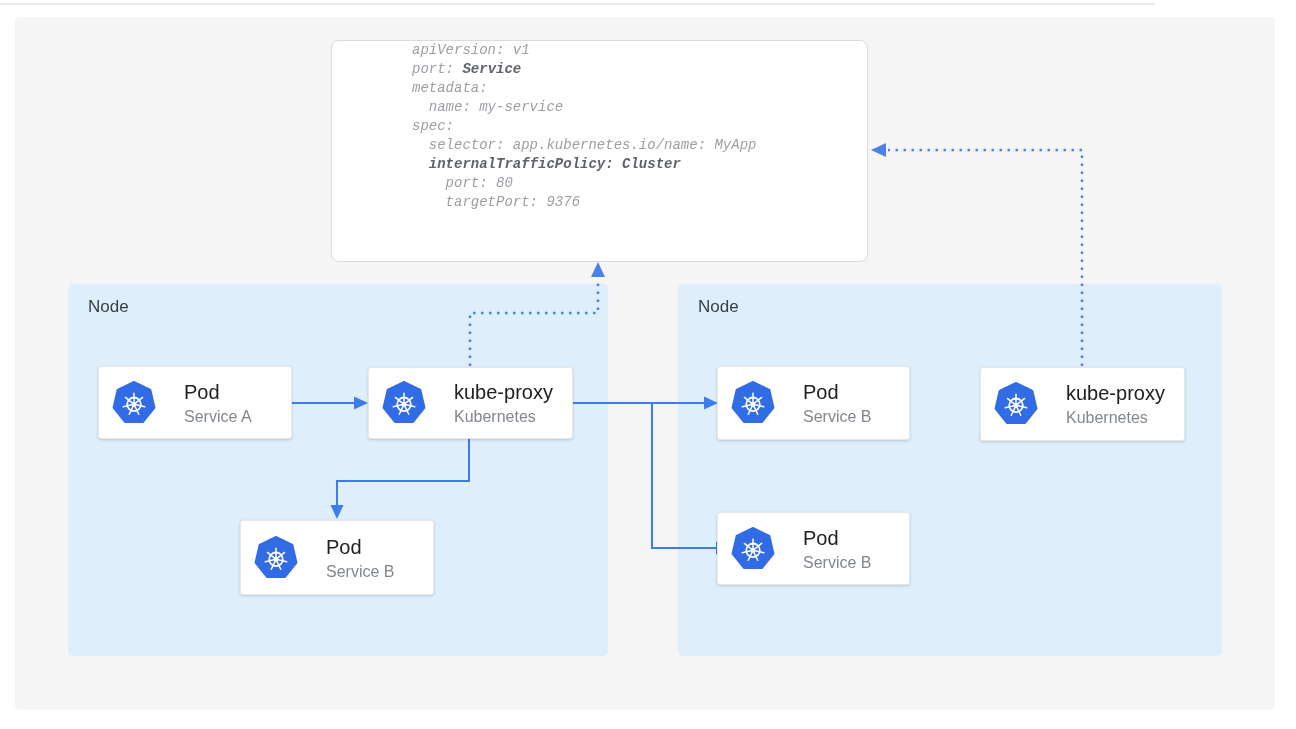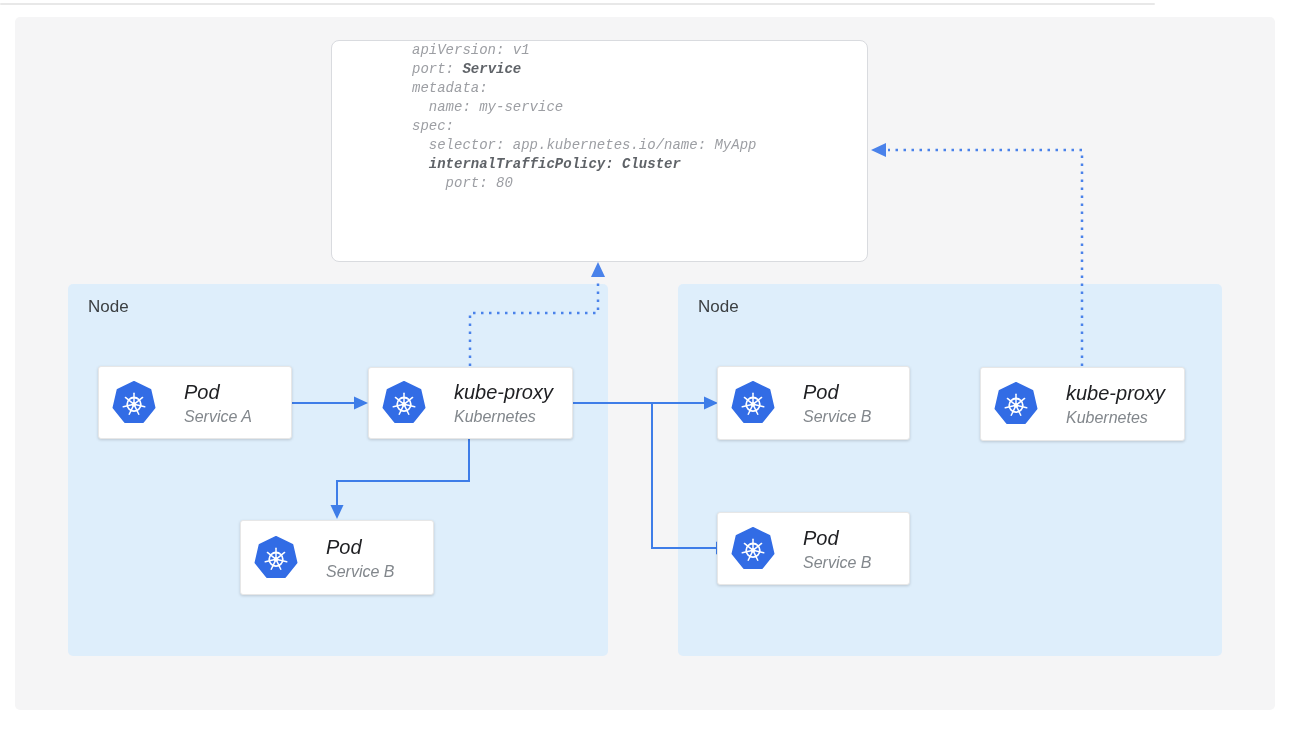--- a/index.html
+++ b/index.html
@@ -45,21 +45,21 @@
   .node-label{position:absolute;left:20px;top:13px;font-size:17px;
     color:var(--node-label);}
 
   
   .card{position:absolute;background:#ffffff;border:1px solid var(--card-border);
     border-radius:3px;box-shadow:0 1px 3px rgba(0,0,0,.16);
     display:flex;align-items:center;}
   .card .k8s-icon{position:absolute;left:13px;top:50%;transform:translateY(-50%);
     width:44px;height:44px;display:block;}
   .card .k8s-icon svg{width:44px;height:44px;display:block;}
-  .card-text{position:absolute;left:85px;top:50%;transform:translateY(-50%);font-style:italic;}
+  .card-text{position:absolute;left:85px;top:50%;transform:translateY(-50%);}
   .card-title{font-size:20px;color:var(--title-text);line-height:26px;}
   .card-subtitle{font-size:16px;color:var(--subtitle-text);line-height:23px;}
 
   
   svg.connectors{position:absolute;left:0;top:0;width:1296px;height:729px;
     pointer-events:none;}
   .solid-line{stroke:var(--accent-blue);stroke-width:2;fill:none;}
   .dotted-line{stroke:var(--dotted-blue);stroke-width:2.5;fill:none;
     stroke-dasharray:2.5 5.5;}
   .arrow-head{fill:var(--accent-blue);stroke:none;}
@@ -94,20 +94,21 @@
 
   <div class="code-box">
     <div class="code-line"><span>apiVersion: v1</span><b></b></div>
     <div class="code-line"><span>port: </span><b>Service</b></div>
     <div class="code-line"><span>metadata:</span><b></b></div>
     <div class="code-line"><span>  name: my-service</span><b></b></div>
     <div class="code-line"><span>spec:</span><b></b></div>
     <div class="code-line"><span>  selector: app.kubernetes.io/name: MyApp</span><b></b></div>
     <div class="code-line"><span>  </span><b>internalTrafficPolicy: Cluster</b></div>
     <div class="code-line"><span>    port: 80</span><b></b></div>
+    <div class="code-line"><span>    targetPort: 9376</span><b></b></div>
   </div>
 
   <div class="node left">
     <div class="node-label">Node</div>
   </div>
   <div class="node right">
     <div class="node-label">Node</div>
   </div>
 
   <svg class="connectors" viewBox="0 0 1296 729">

